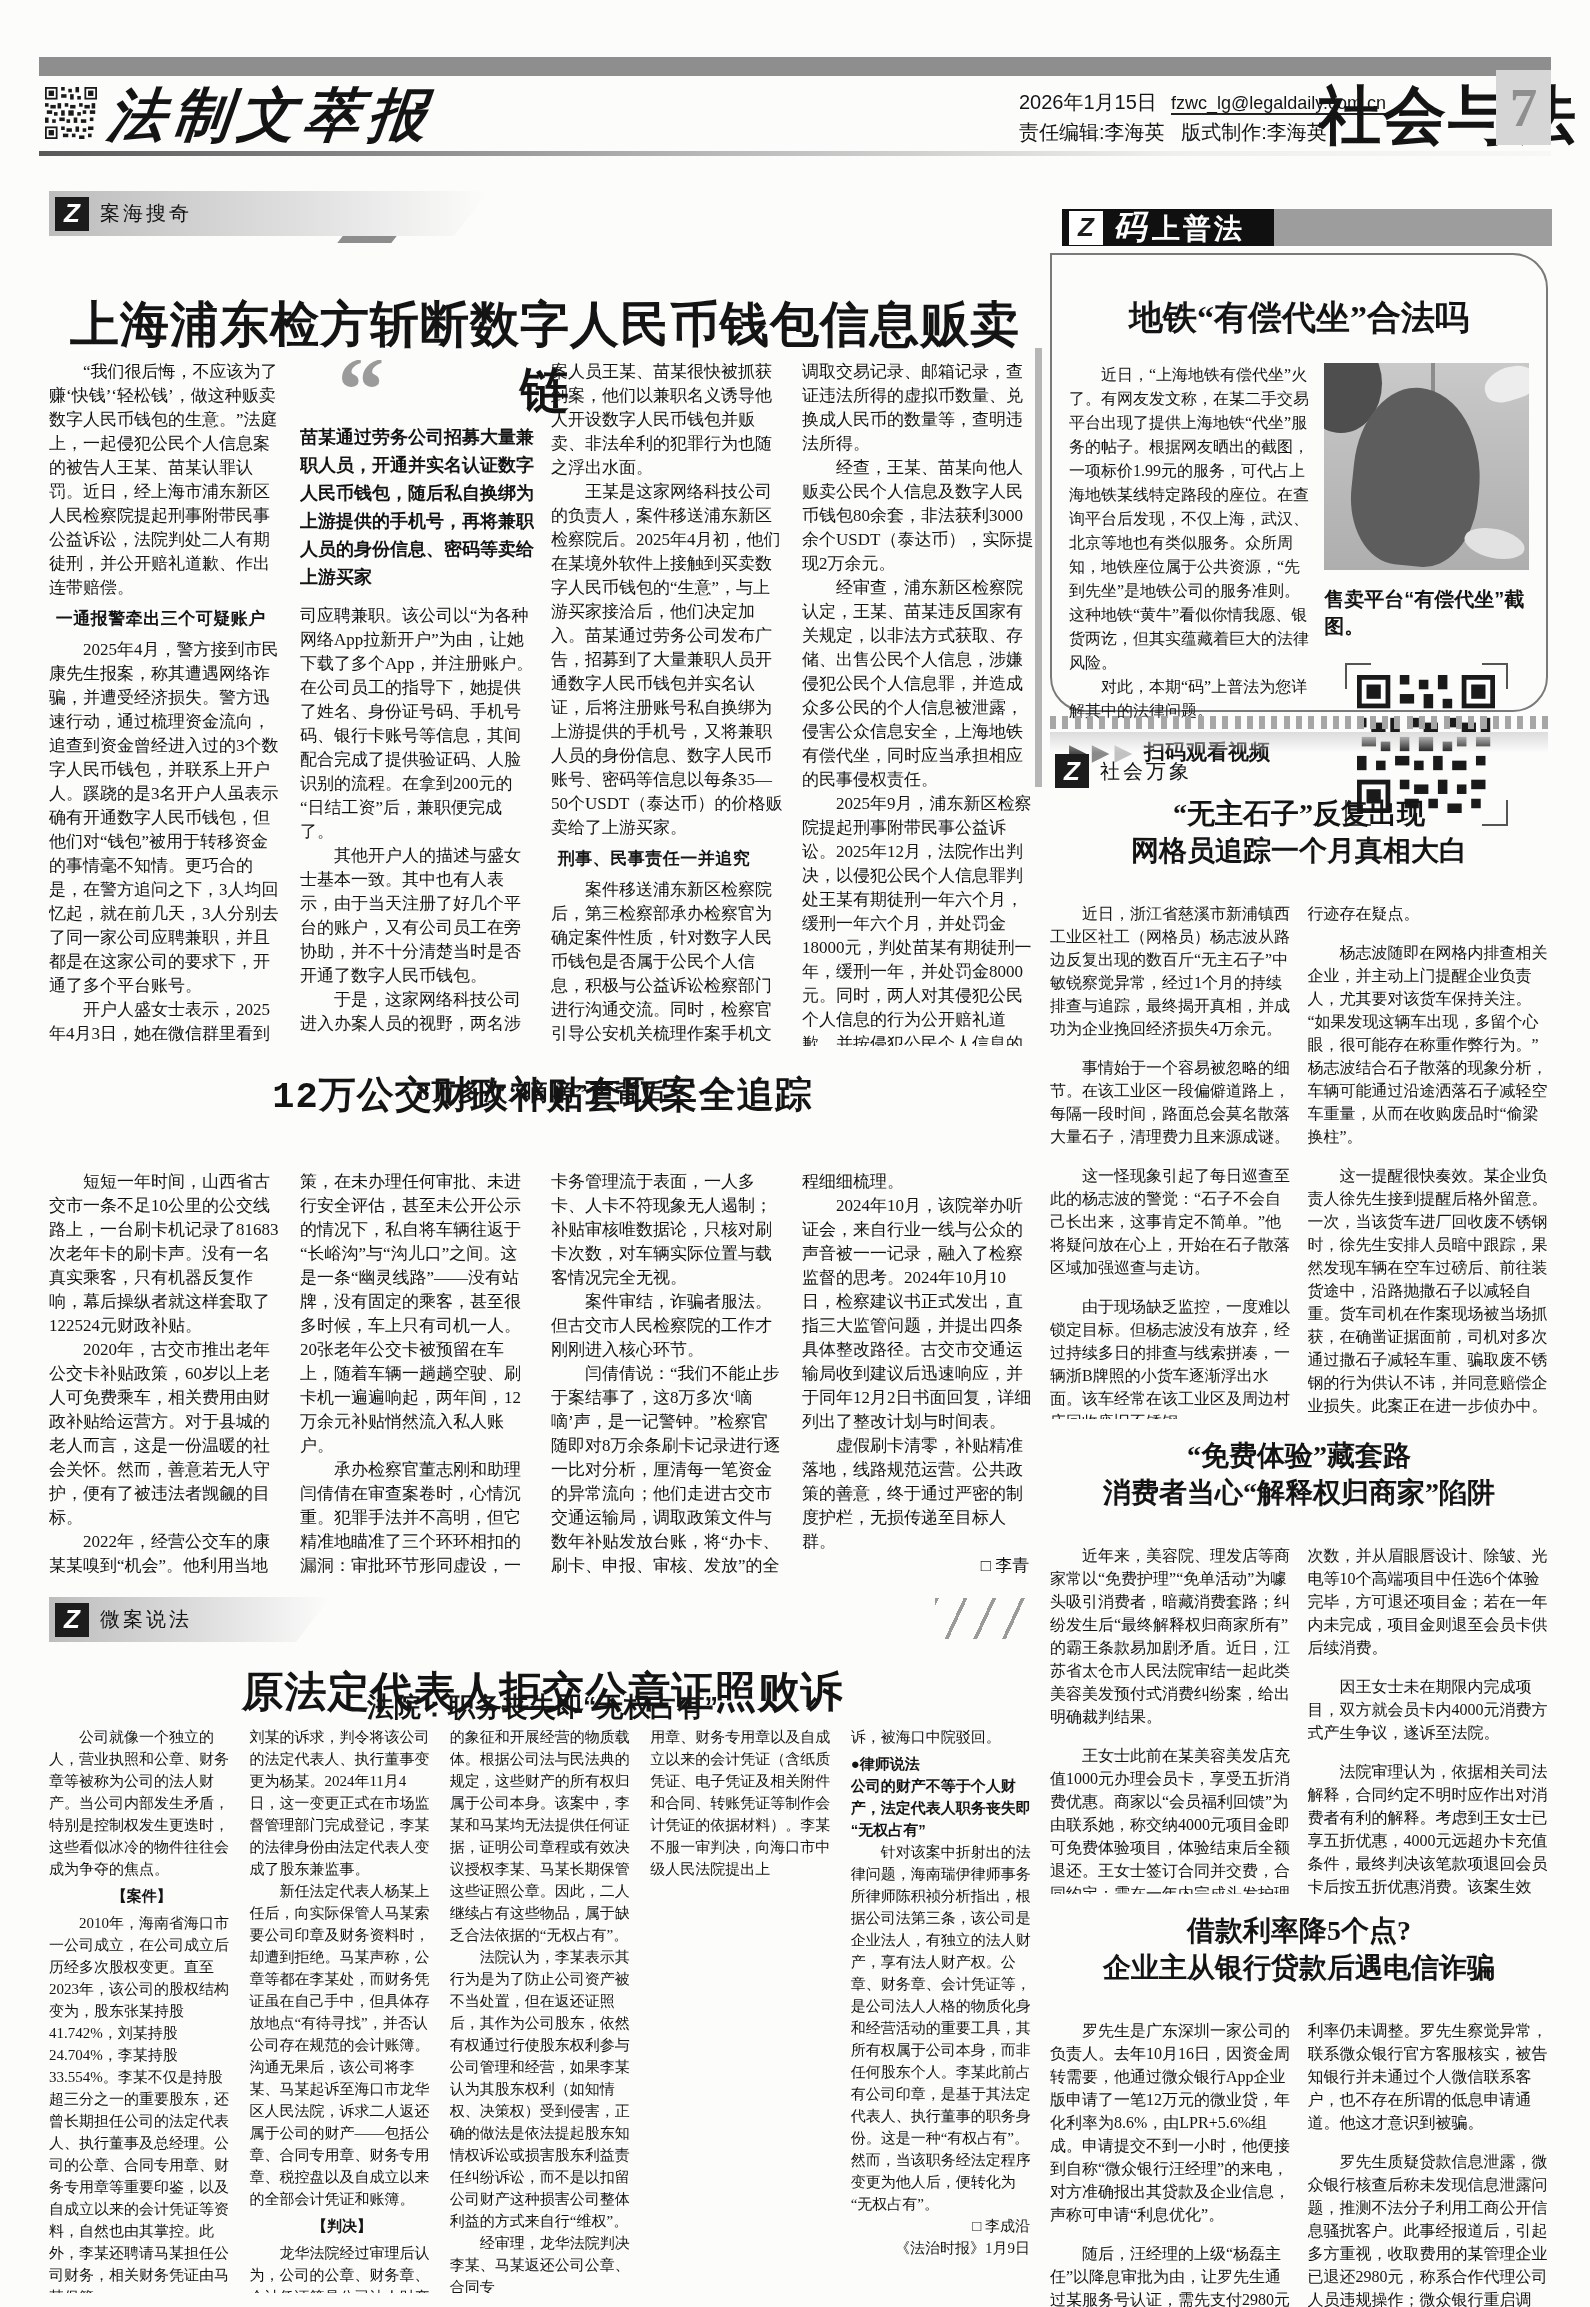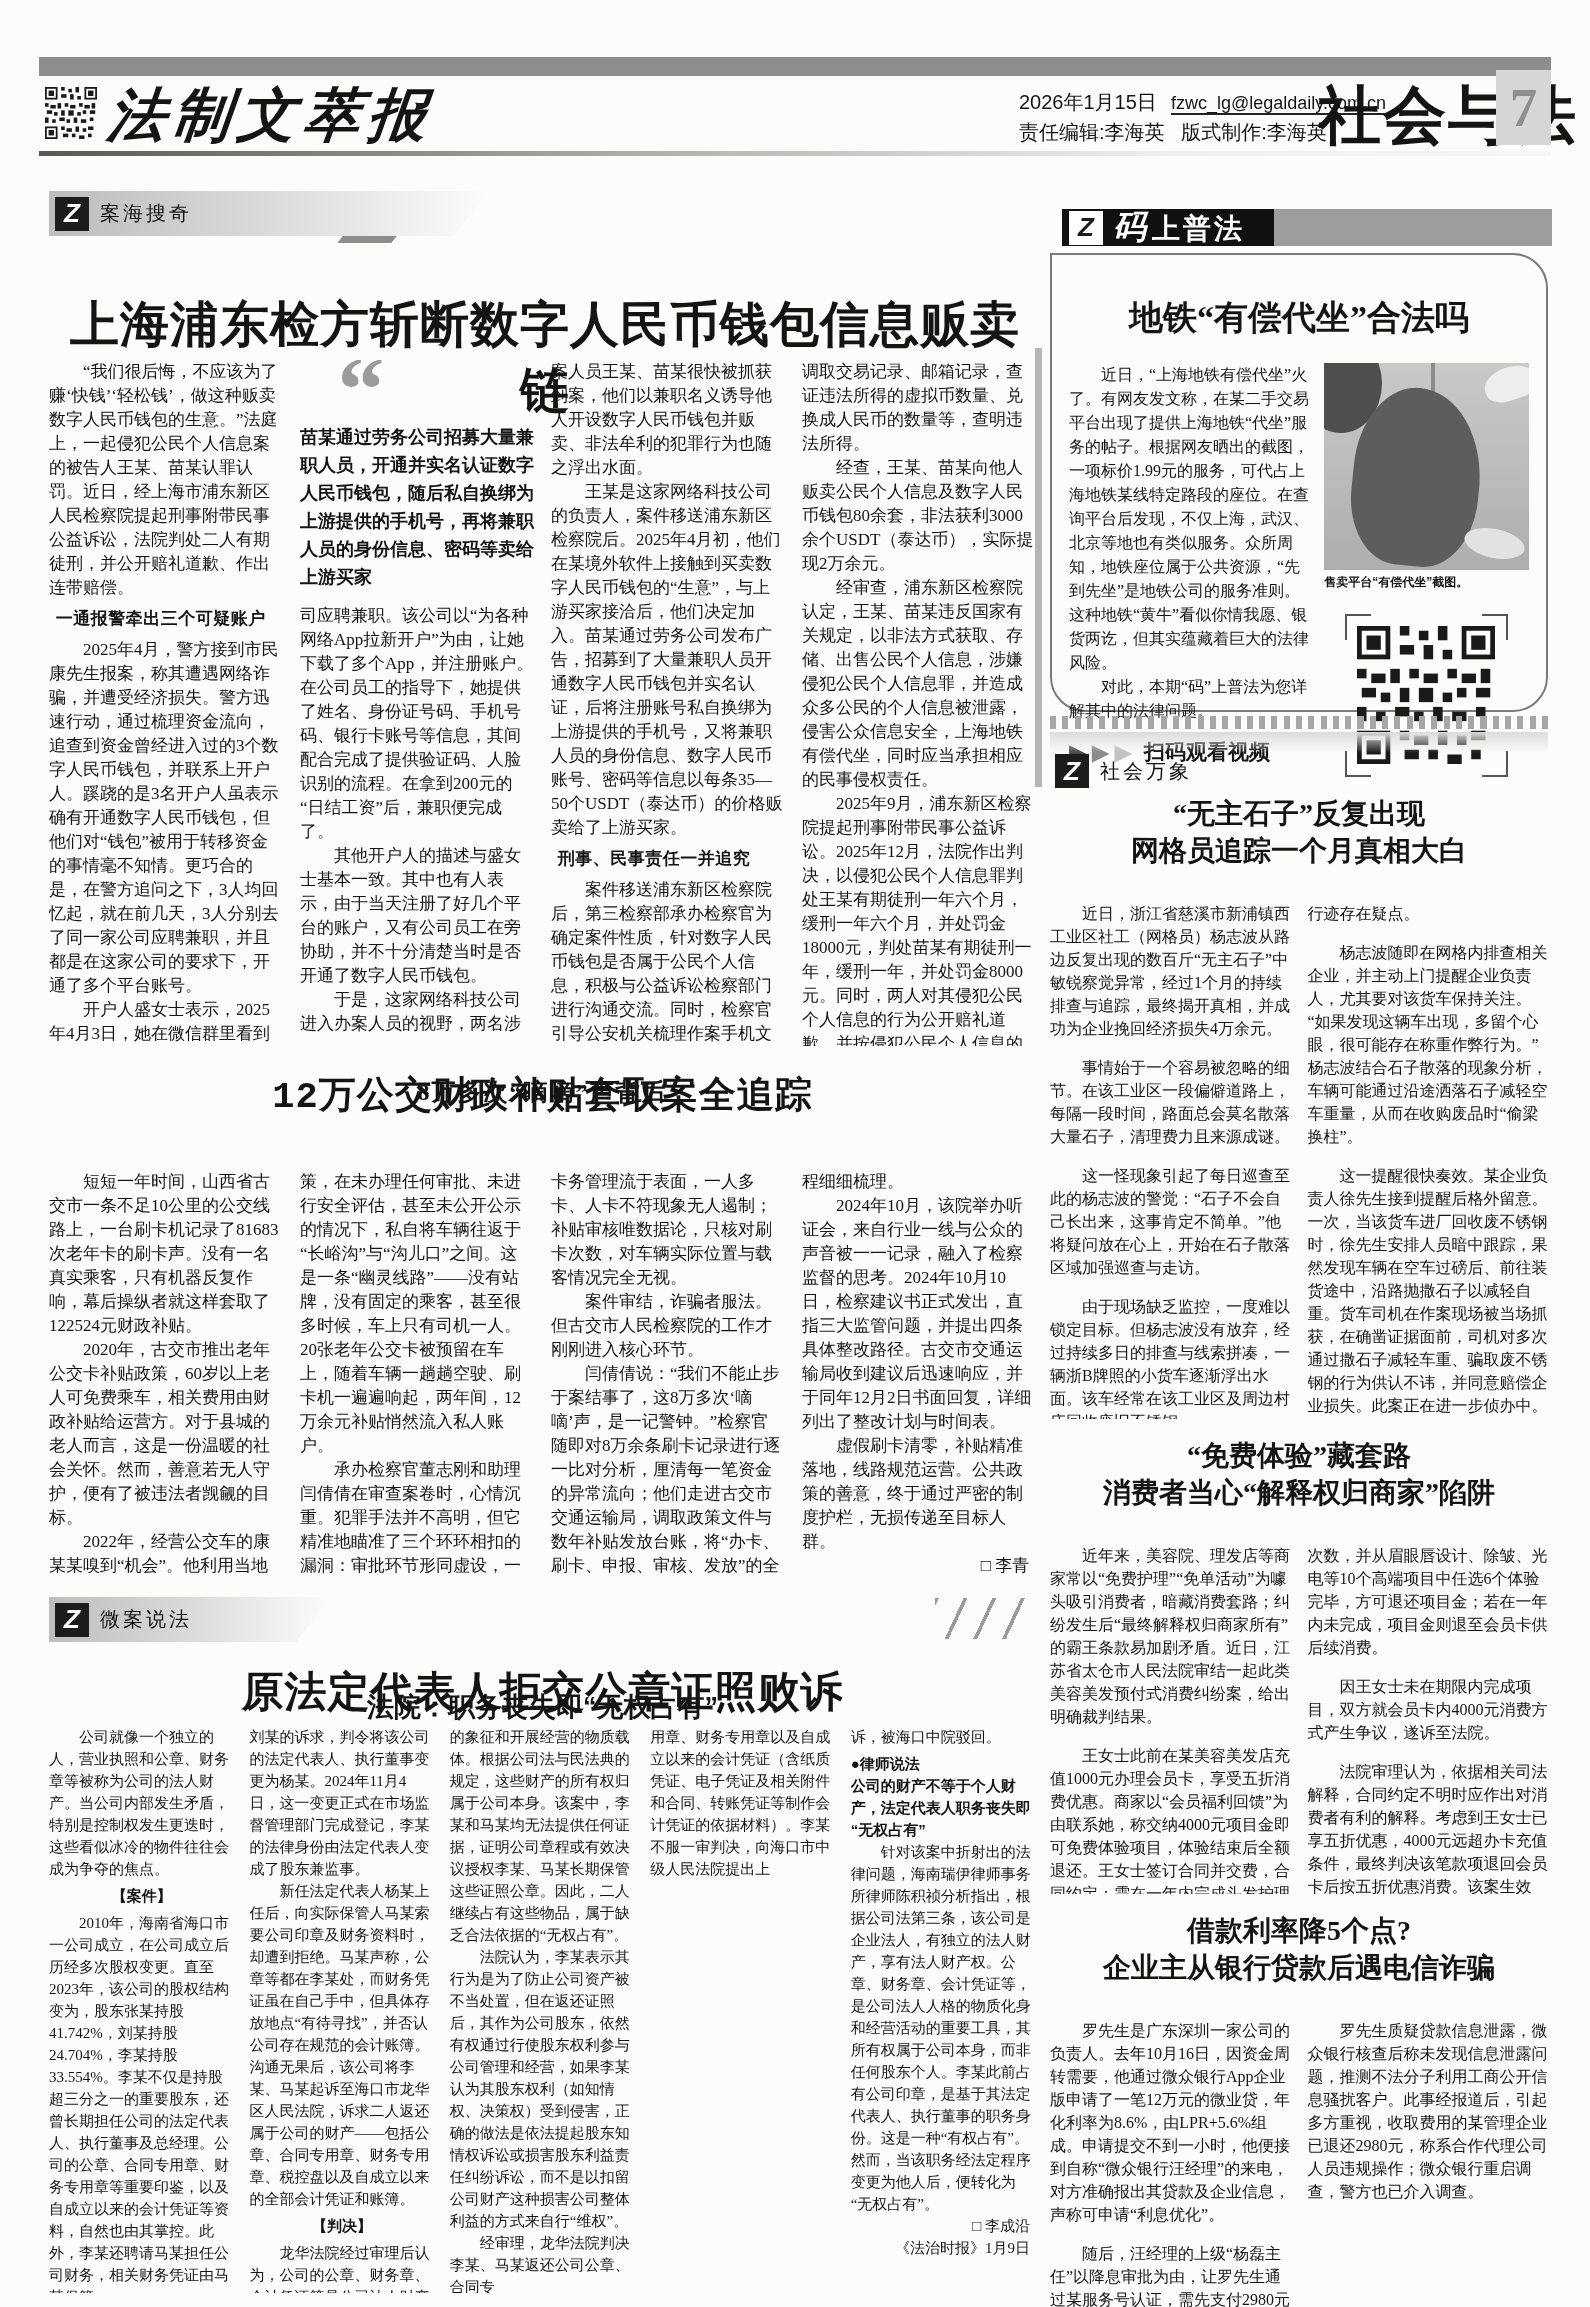--- a/index.html
+++ b/index.html
@@ -83,21 +83,21 @@
   .ms-flex{display:flex;gap:15px;}
   .ms-text{width:54%;font-size:16px;line-height:24px;}
   .ms-text p{margin:0;text-indent:2em;}
   .ms-media{width:46%;}
   .photo{position:relative;width:100%;height:207px;background:linear-gradient(#c9c9c9,#aeaeae);overflow:hidden;}
   .ph-knee{position:absolute;left:14%;top:12%;width:62%;height:86%;background:#5d5d5d;border-radius:46% 54% 40% 40%;transform:rotate(6deg);}
   .ph-pole{position:absolute;left:52%;top:0;width:4.4px;height:42%;background:#8c8c8c;}
   .ph-dark{position:absolute;left:-12%;top:-14%;width:40%;height:48%;background:#4e4e4e;border-radius:50%;}
   .ph-shoe{position:absolute;right:-4%;top:2%;width:26%;height:16%;background:#ededed;border-radius:50% 50% 40% 40%;transform:rotate(-18deg);}
   .ph-shoe2{position:absolute;right:2%;bottom:6%;width:30%;height:14%;background:#e2e2e2;border-radius:50%;transform:rotate(12deg);}
-  .ms-caption{font-size:12px;font-weight:700;font-family:"Liberation Sans","DejaVu Sans",sans-serif;margin-top:4px;}
+  .ms-caption{font-size:20px;font-weight:700;font-family:"Liberation Sans","DejaVu Sans",sans-serif;margin-top:16px;}
   .qr-frame{position:relative;width:163px;height:163px;margin:23px auto 0;}
   .qr-frame svg{position:absolute;left:12.3px;top:12.3px;}
   .corner{position:absolute;width:24px;height:24px;border:0 solid #555;}
   .c-tl{left:0;top:0;border-left-width:2.5px;border-top-width:2.5px;}
   .c-tr{right:0;top:0;border-right-width:2.5px;border-top-width:2.5px;}
   .c-bl{left:0;bottom:0;border-left-width:2.5px;border-bottom-width:2.5px;}
   .c-br{right:0;bottom:0;border-right-width:2.5px;border-bottom-width:2.5px;}
   .scan-row{display:flex;align-items:center;gap:5px;margin-top:17px;}
   .tri{font-size:23px;line-height:23px;}
   .t1{color:#4a4a4a;} .t2{color:#8a8a8a;} .t3{color:#c2c2c2;}
@@ -378,20 +378,21 @@
       <h2 class="sb-title">
         <span>借款利率降5个点?</span><br>
         <span>企业主从银行贷款后遇电信诈骗</span>
       </h2>
       <div class="sb-cols">
         <div class="col">
             <p class="fi-p">罗先生是广东深圳一家公司的负责人。去年10月16日，因资金周转需要，他通过微众银行App企业版申请了一笔12万元的微业贷，年化利率为8.6%，由LPR+5.6%组成。申请提交不到一小时，他便接到自称“微众银行汪经理”的来电，对方准确报出其贷款及企业信息，声称可申请“利息优化”。</p>
             <p class="fi-p">随后，汪经理的上级“杨磊主任”以降息审批为由，让罗先生通过某服务号认证，需先支付2980元购买“融资服务报告”。</p>
           </div>
         <div class="col">
+            <p class="fi-pc">利率仍未调整。罗先生察觉异常，联系微众银行官方客服核实，被告知银行并未通过个人微信联系客户，也不存在所谓的低息申请通道。他这才意识到被骗。</p>
             <p class="fi-p">罗先生质疑贷款信息泄露，微众银行核查后称未发现信息泄露问题，推测不法分子利用工商公开信息骚扰客户。此事经报道后，引起多方重视，收取费用的某管理企业已退还2980元，称系合作代理公司人员违规操作；微众银行重启调查，警方也已介入调查。</p>
           </div>
       </div>
     </div>
 
   </div>
 </div>
 
 
 </body></html>

